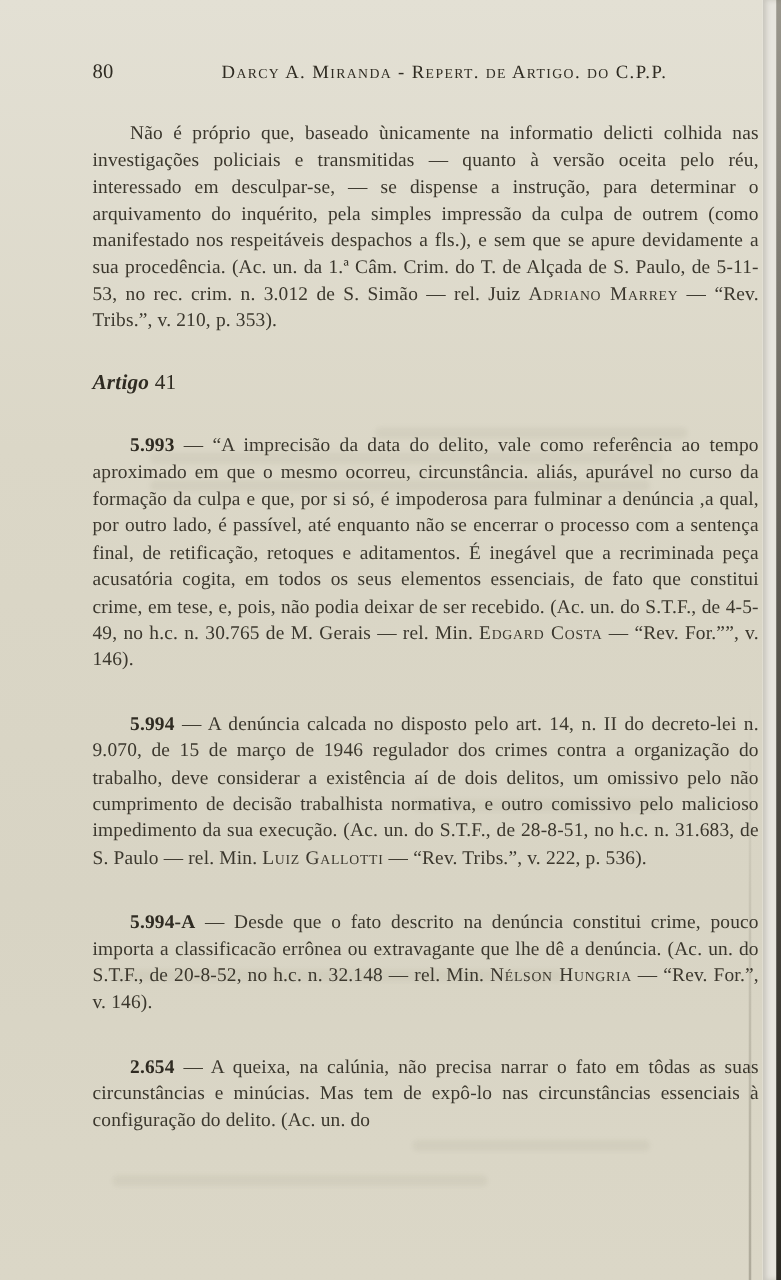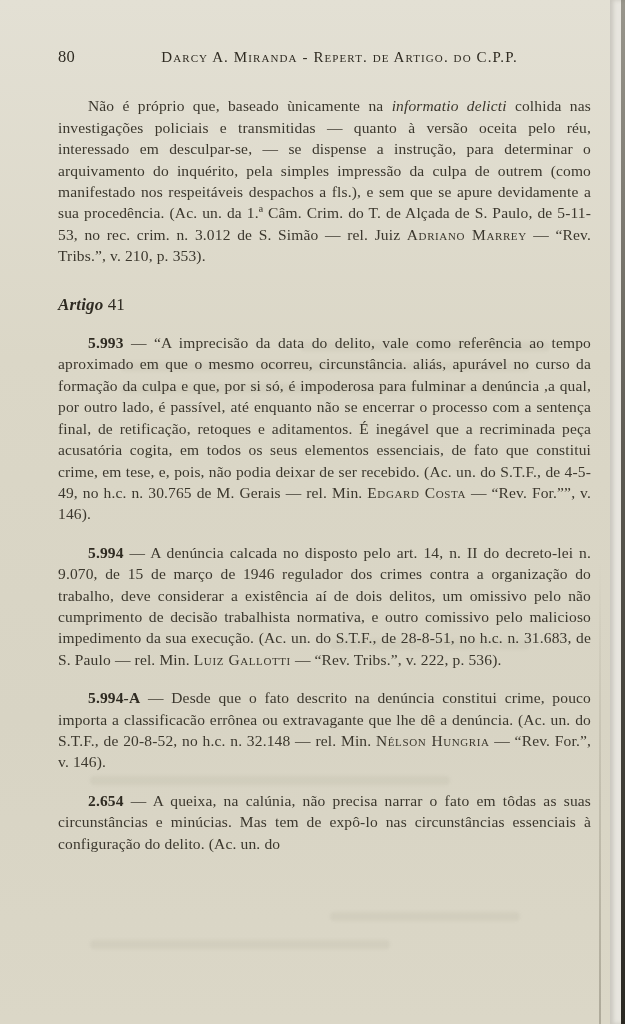--- a/index.html
+++ b/index.html
@@ -35,21 +35,21 @@
     position:absolute;top:560px;right:24px;bottom:0;width:2px;
     background:linear-gradient(180deg,rgba(0,0,0,0) 0%,rgba(70,65,50,.18) 60%,rgba(70,65,50,.3) 100%);
   }
   
   .smudge{
     position:absolute;height:9px;border-radius:5px;
     background:rgba(110,112,92,.07);
     filter:blur(1.5px);
   }
   .content{
-    position:absolute;left:58px;top:46px;width:533px;
+    position:absolute;left:74px;top:46px;width:533px;
     color:var(--ink);
     font-size:15.5px;line-height:21.4px;
     letter-spacing:.15px;
   }
   .page-header{
     display:flex;align-items:baseline;
     margin-bottom:27px;
     color:var(--ink-dark);
   }
   .page-number{
@@ -59,29 +59,29 @@
   .header-title{
     flex:1;text-align:center;
     font-variant:small-caps;
     font-size:15px;
     letter-spacing:1.1px;
     padding-right:40px;
     white-space:nowrap;
   }
   .page-body p{margin:0 0 2px 0;text-align:justify;}
   .page-body p.indent{text-indent:30px;}
-  .page-body p.spaced{margin-top:17px;font-family:Liberation Serif, serif;}
+  .page-body p.spaced{margin-top:30px;font-family:Liberation Serif, serif;}
   .page-body p.heading{
     margin-top:27px;margin-bottom:17px;
     text-align:left;text-indent:0;
     font-size:17px;
     color:var(--ink-dark);
   }
   .seg-normal{}
-  .seg-italic{font-style:italic;}
+  .seg-italic{}
   .seg-bolditalic{font-style:italic;font-weight:bold;}
   .seg-bold{font-weight:bold;color:var(--ink-dark);}
   .seg-smallcaps{font-variant:small-caps;letter-spacing:.6px;}
 </style>
 </head>
 <body>
 
 <div class="page">
 
   <div class="smudge" style="left:300px;top:342px;width:250px;"></div>

